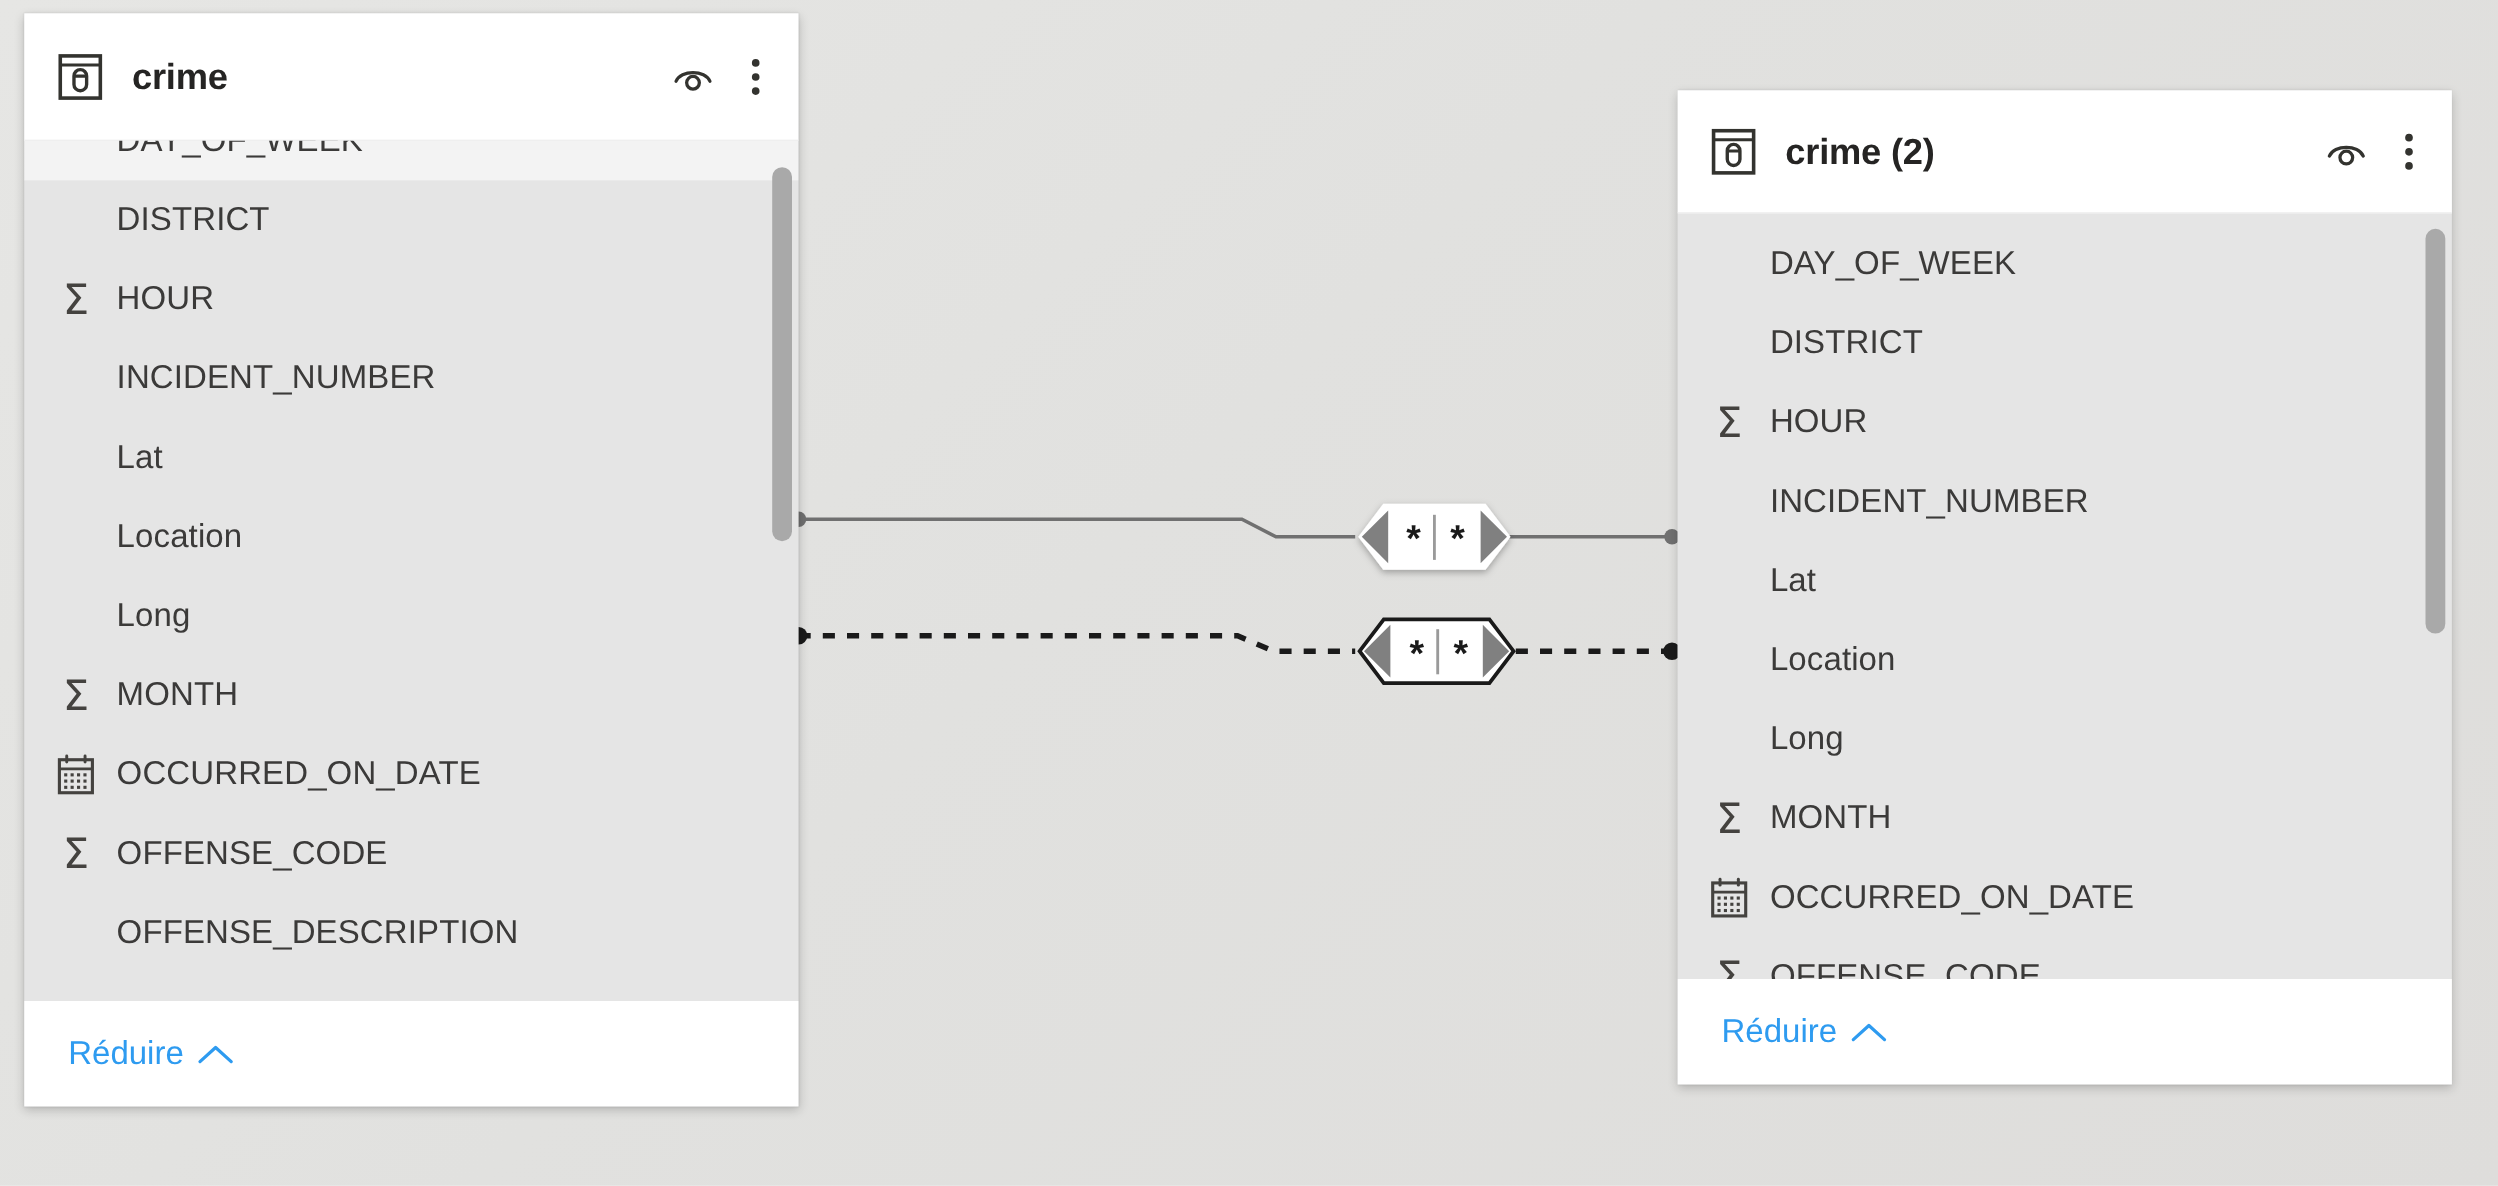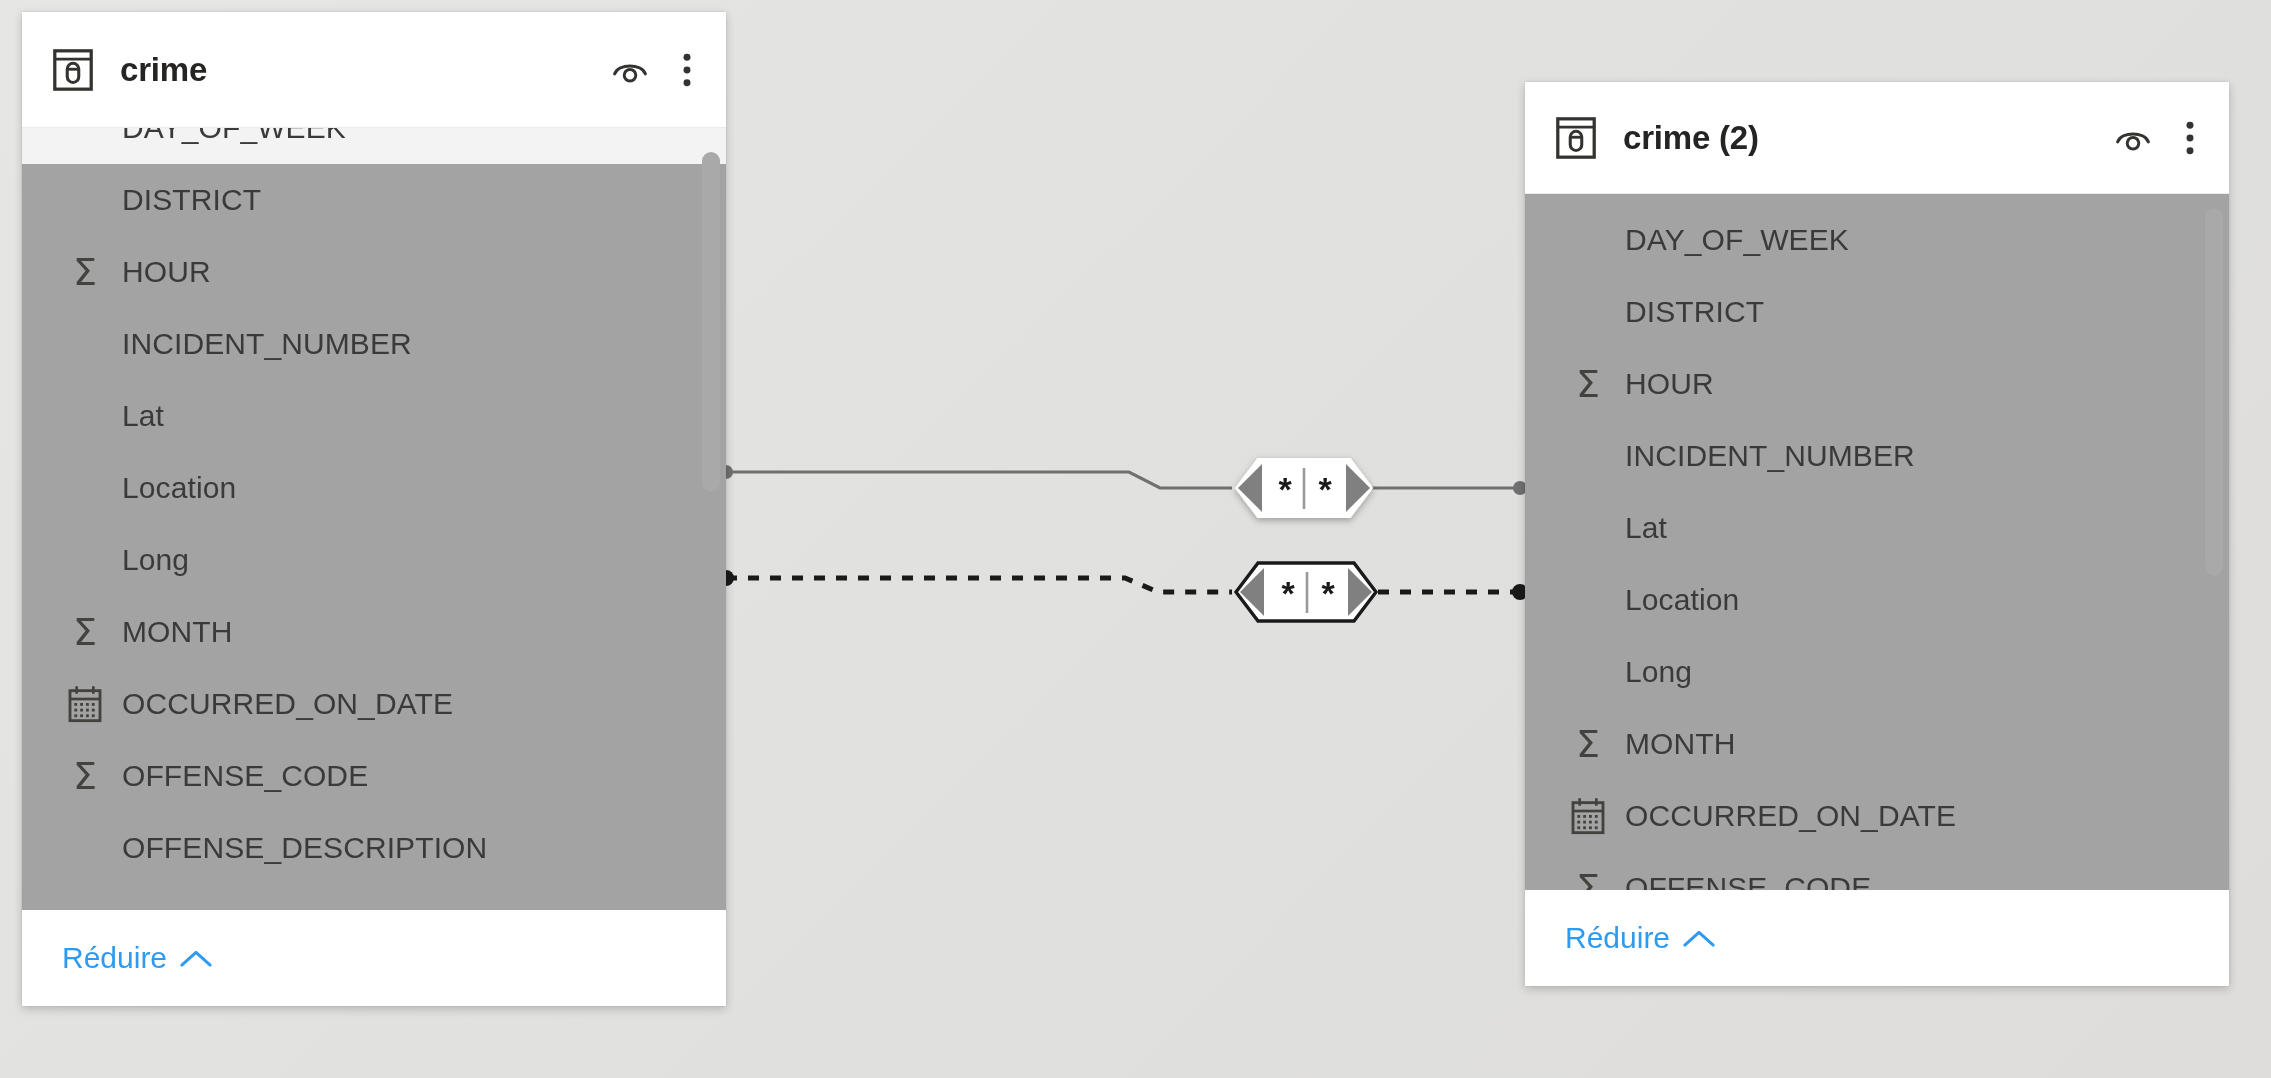--- a/index.html
+++ b/index.html
@@ -29,21 +29,21 @@
     position: absolute;
     left: 0; top: 0;
     width: 2271px;
     height: 1078px;
     pointer-events: none;
   }
 
   
   .table-card {
     position: absolute;
-    background: #a3a3a3;
+    background: #e5e5e5;
     box-shadow: 0 3px 9px rgba(0,0,0,0.20), 0 0 2px rgba(0,0,0,0.10);
     overflow: hidden;
     display: flex;
     flex-direction: column;
   }
 
   .card-header {
     flex: 0 0 auto;
     display: flex;
     align-items: center;
@@ -83,21 +83,21 @@
   }
   .field-scroll {
     position: absolute;
     left: 0; right: 0;
     top: 0;
   }
   .field-row {
     display: flex;
     align-items: center;
     height: 72px;
-    padding-left: 40px;
+    padding-left: 24px;
     white-space: nowrap;
   }
   .field-row.highlight { background: #f3f3f3; }
 
   .field-icon {
     flex: 0 0 auto;
     width: 46px;
     height: 46px;
     margin-right: 14px;
     display: flex;

